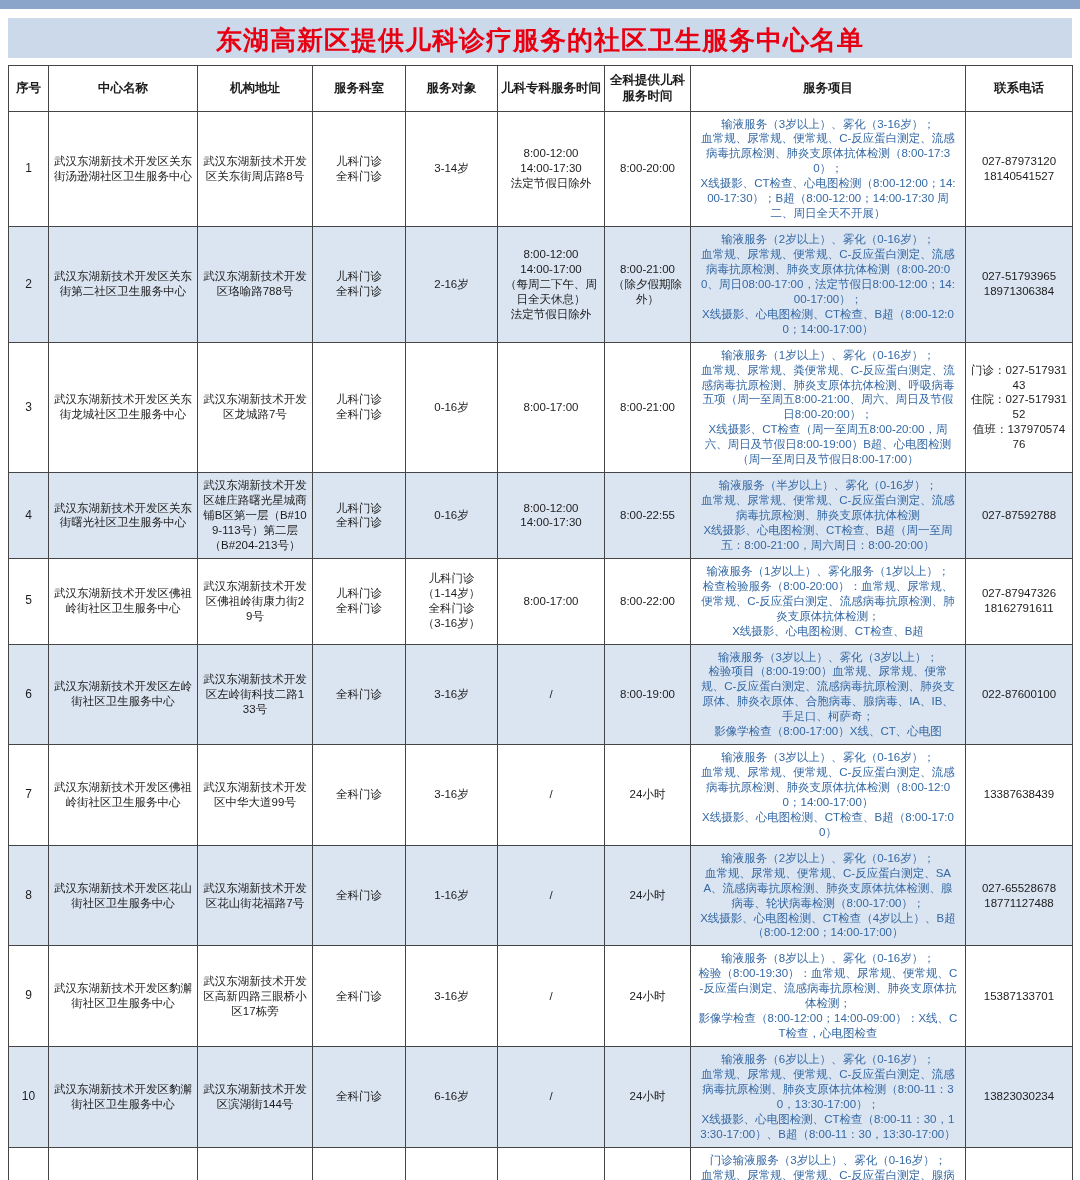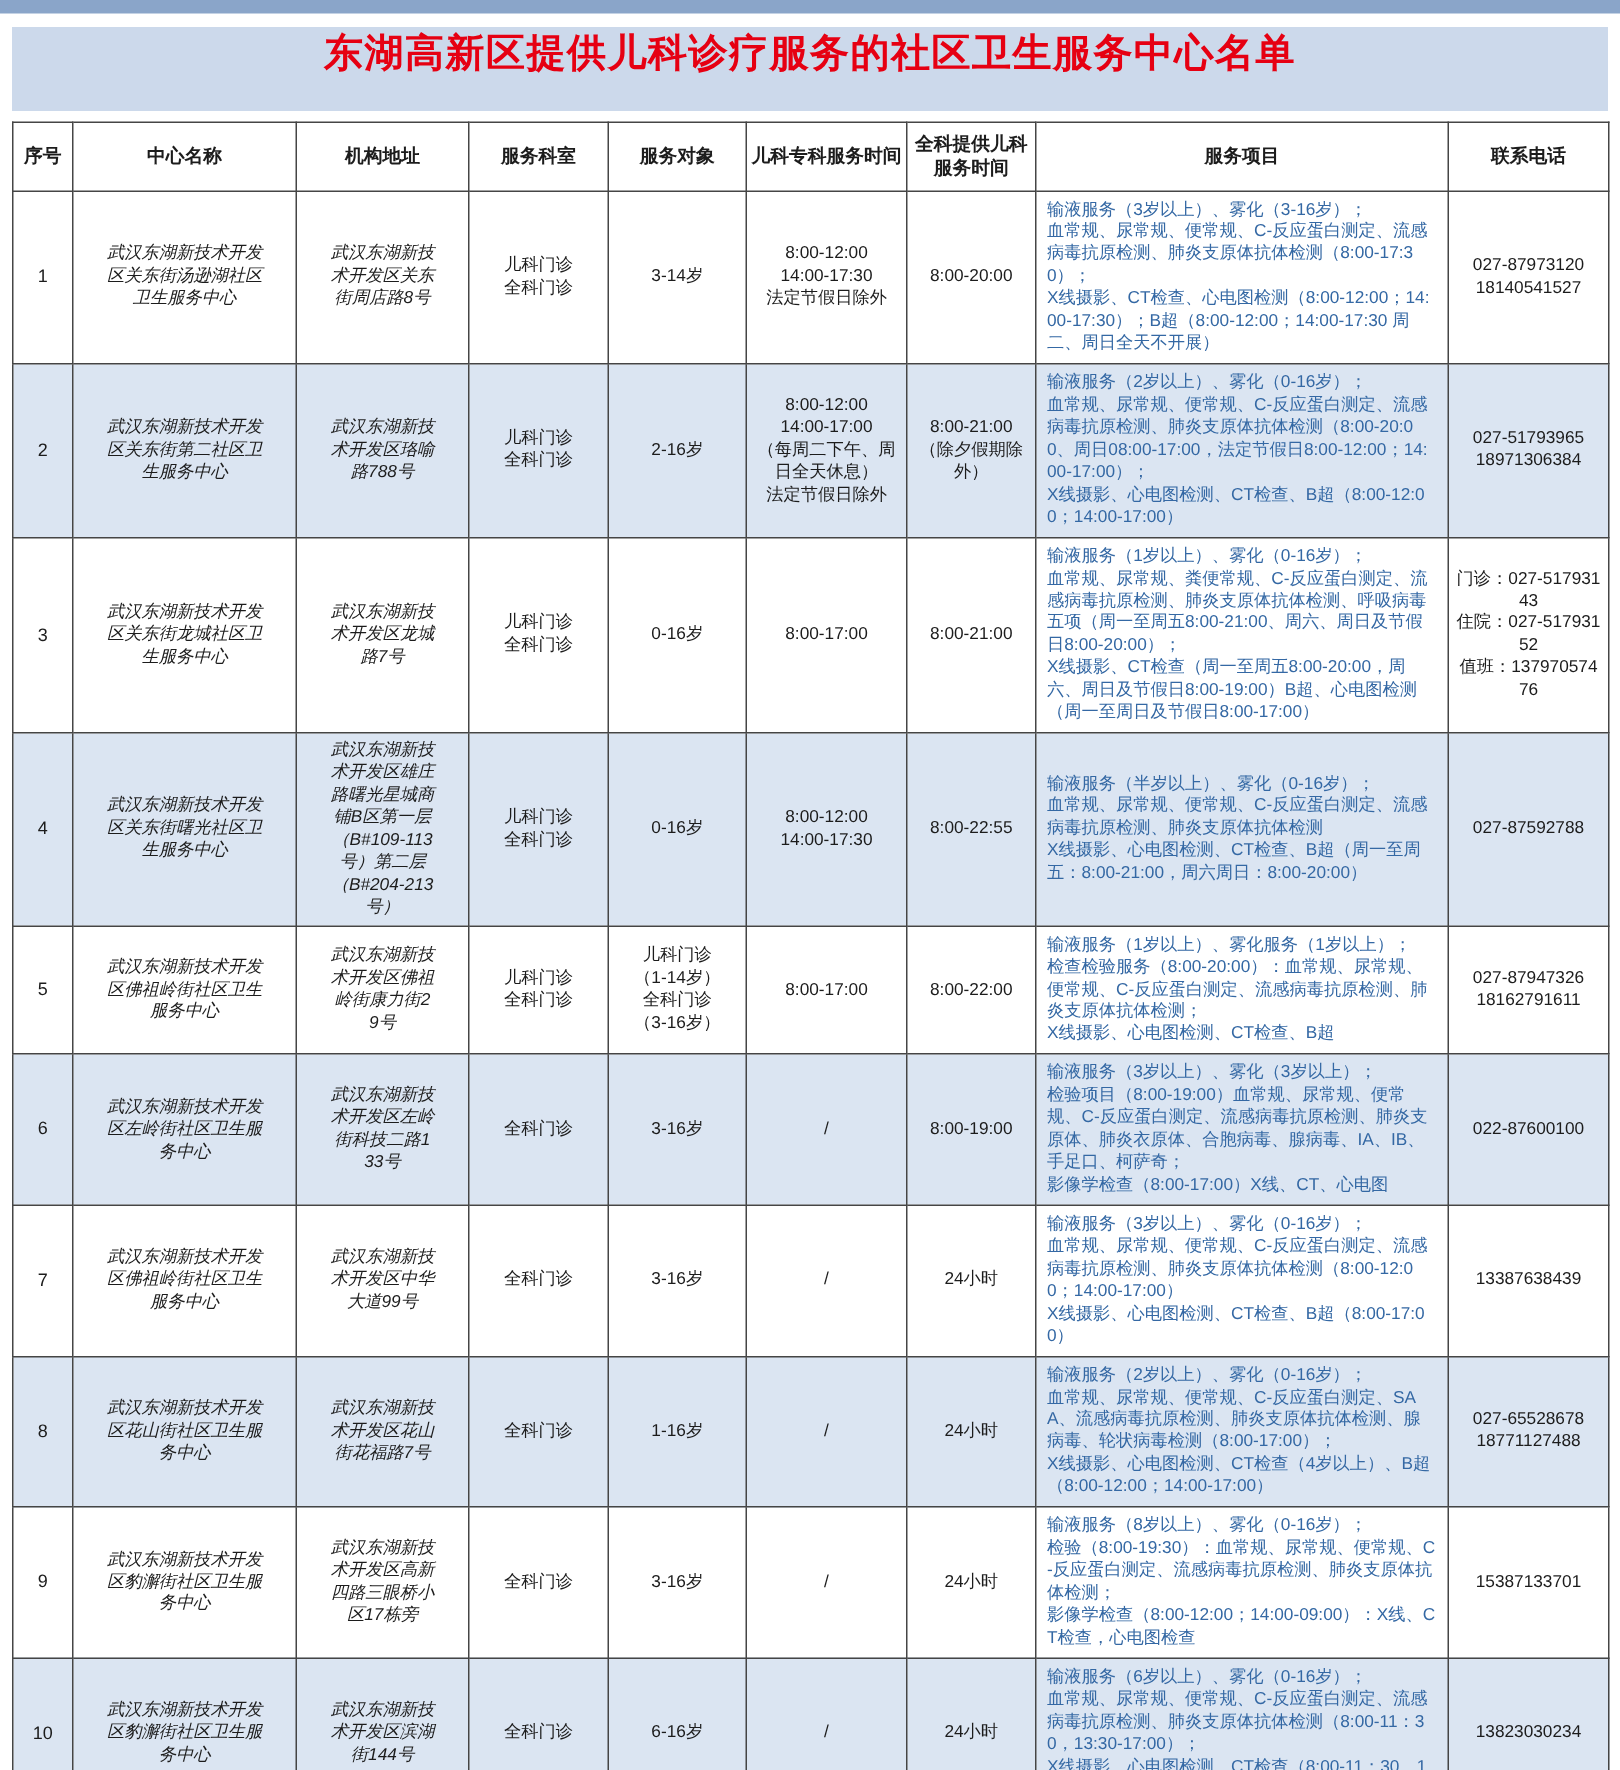--- a/index.html
+++ b/index.html
@@ -11,23 +11,23 @@
     color: #1c1c1c;
   }
   .top-strip {
     height: 9px;
     width: 1080px;
     background: var(--top-strip, #8aa5c9);
   }
   .title-band {
     margin: 9px 8px 7px 8px;
     background: var(--title-band-bg, #ccd9eb);
-    height: 56px;
+    height: 40px;
     display: flex;
-    align-items: flex-start;
+    align-items: flex-end;
     justify-content: center;
   }
   .title-band h1 {
     margin: 0;
     font-size: 26px;
     font-weight: bold;
     letter-spacing: 1px;
     color: var(--title-text, #e60012);
   }
   table.centers {
@@ -51,27 +51,27 @@
     font-size: 12.5px;
     font-weight: bold;
     padding: 6px 3px;
     height: 44px;
     background: #ffffff;
   }
   .centers tbody tr:nth-child(even) {
     background: var(--row-alt-bg, #dbe5f2);
   }
   .centers td.col-services {
-    text-align: left;
+    text-align: center;
     padding: 5px 7px;
     color: var(--services-text, #3468a4);
     margin-top: 32px;
   }
   .centers td.col-no { font-size: 12px; }
-  .centers td.col-name, .centers td.col-address { padding: 4px 22px; font-style: italic; }
+  .centers td.col-name, .centers td.col-address { padding: 4px 5px; }
   .centers tbody tr { height: 78px; }
 </style>
 </head>
 <body>
 
 <div class="top-strip"></div>
 
 <div class="title-band">
   <h1>东湖高新区提供儿科诊疗服务的社区卫生服务中心名单</h1>
 </div>

